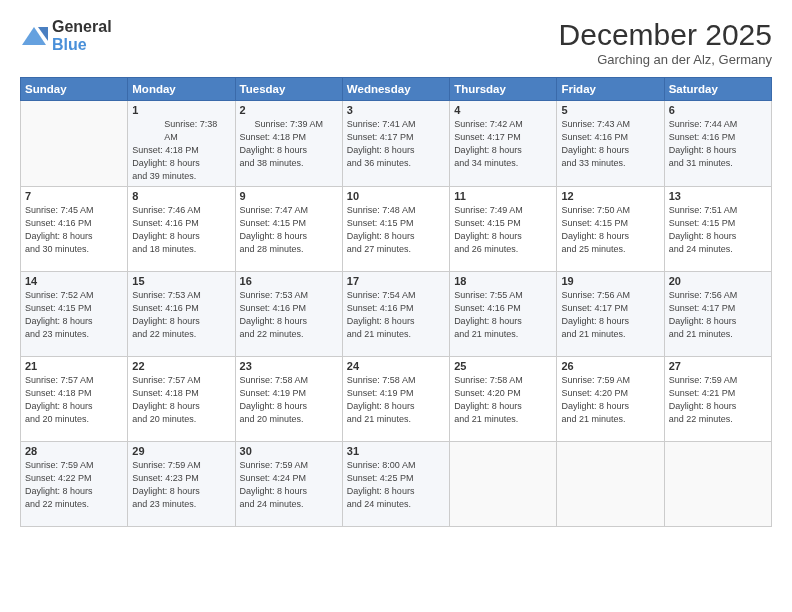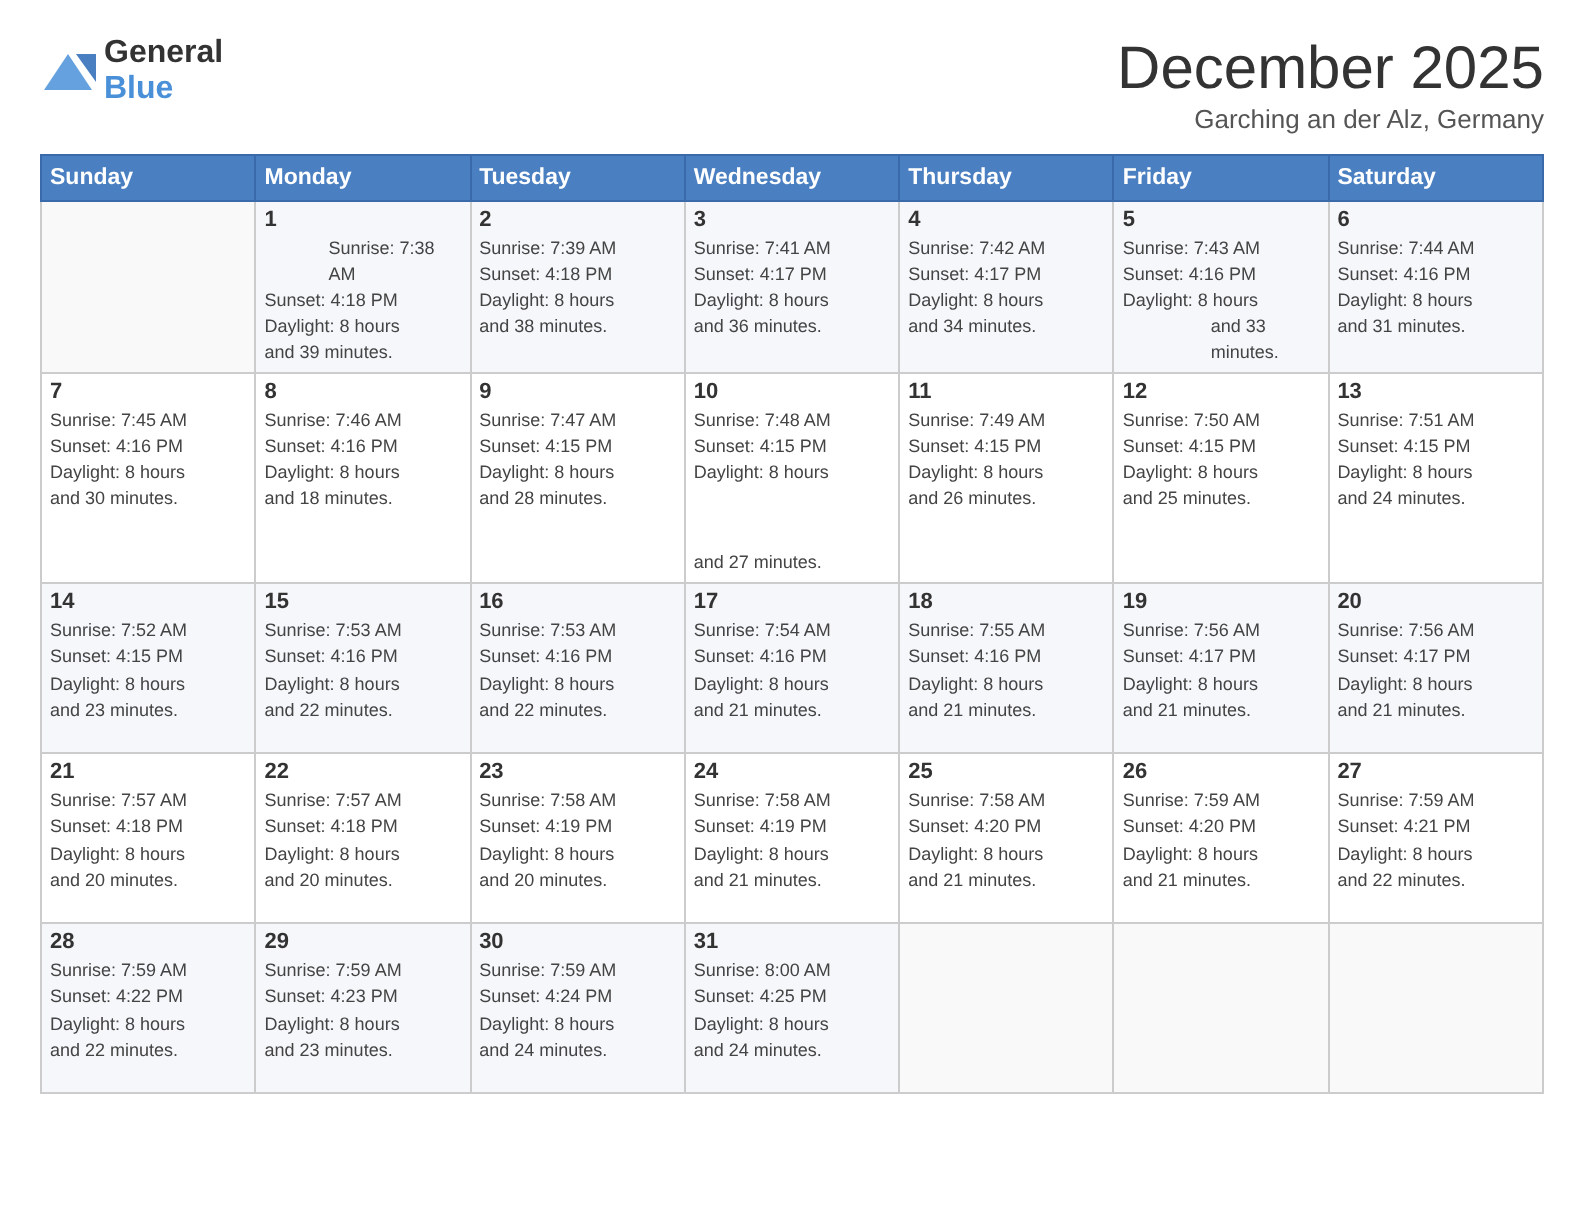--- a/index.html
+++ b/index.html
@@ -131,21 +131,21 @@
             <div class="day-info">
               <span style="display: block; margin-left: 32px;">Sunrise: 7:38 AM</span>
               <span style="display: block;">Sunset: 4:18 PM</span>
               <span style="display: block;">Daylight: 8 hours</span>
               <span style="display: block;">and 39 minutes.</span>
             </div>
           </td>
           <td>
             <span class="day-number">2</span>
             <div class="day-info">
-              <span style="display: block;">Sunrise: 7:39 AM</span>
+              <span style="display: block; text-align: center;">Sunrise: 7:39 AM</span>
               <span style="display: block;">Sunset: 4:18 PM</span>
               <span style="display: block;">Daylight: 8 hours</span>
               <span style="display: block;">and 38 minutes.</span>
             </div>
           </td>
           <td>
             <span class="day-number">3</span>
             <div class="day-info">
               <span style="display: block;">Sunrise: 7:41 AM</span>
               <span style="display: block;">Sunset: 4:17 PM</span>
@@ -161,21 +161,21 @@
               <span style="display: block;">Daylight: 8 hours</span>
               <span style="display: block;">and 34 minutes.</span>
             </div>
           </td>
           <td>
             <span class="day-number">5</span>
             <div class="day-info">
               <span style="display: block;">Sunrise: 7:43 AM</span>
               <span style="display: block;">Sunset: 4:16 PM</span>
               <span style="display: block;">Daylight: 8 hours</span>
-              <span style="display: block; margin-left: 44px;">and 33 minutes.</span>
+              <span style="display: block;">and 33 minutes.</span>
             </div>
           </td>
           <td>
             <span class="day-number">6</span>
             <div class="day-info">
               <span style="display: block;">Sunrise: 7:44 AM</span>
               <span style="display: block;">Sunset: 4:16 PM</span>
               <span style="display: block;">Daylight: 8 hours</span>
               <span style="display: block;">and 31 minutes.</span>
             </div>
@@ -208,21 +208,21 @@
               <span style="display: block;">Daylight: 8 hours</span>
               <span style="display: block;">and 28 minutes.</span>
             </div>
           </td>
           <td>
             <span class="day-number">10</span>
             <div class="day-info">
               <span style="display: block;">Sunrise: 7:48 AM</span>
               <span style="display: block;">Sunset: 4:15 PM</span>
               <span style="display: block;">Daylight: 8 hours</span>
-              <span style="display: block; margin-top: 32px;">and 27 minutes.</span>
+              <span style="display: block;">and 27 minutes.</span>
             </div>
           </td>
           <td>
             <span class="day-number">11</span>
             <div class="day-info">
               <span style="display: block;">Sunrise: 7:49 AM</span>
               <span style="display: block;">Sunset: 4:15 PM</span>
               <span style="display: block;">Daylight: 8 hours</span>
               <span style="display: block;">and 26 minutes.</span>
             </div>

